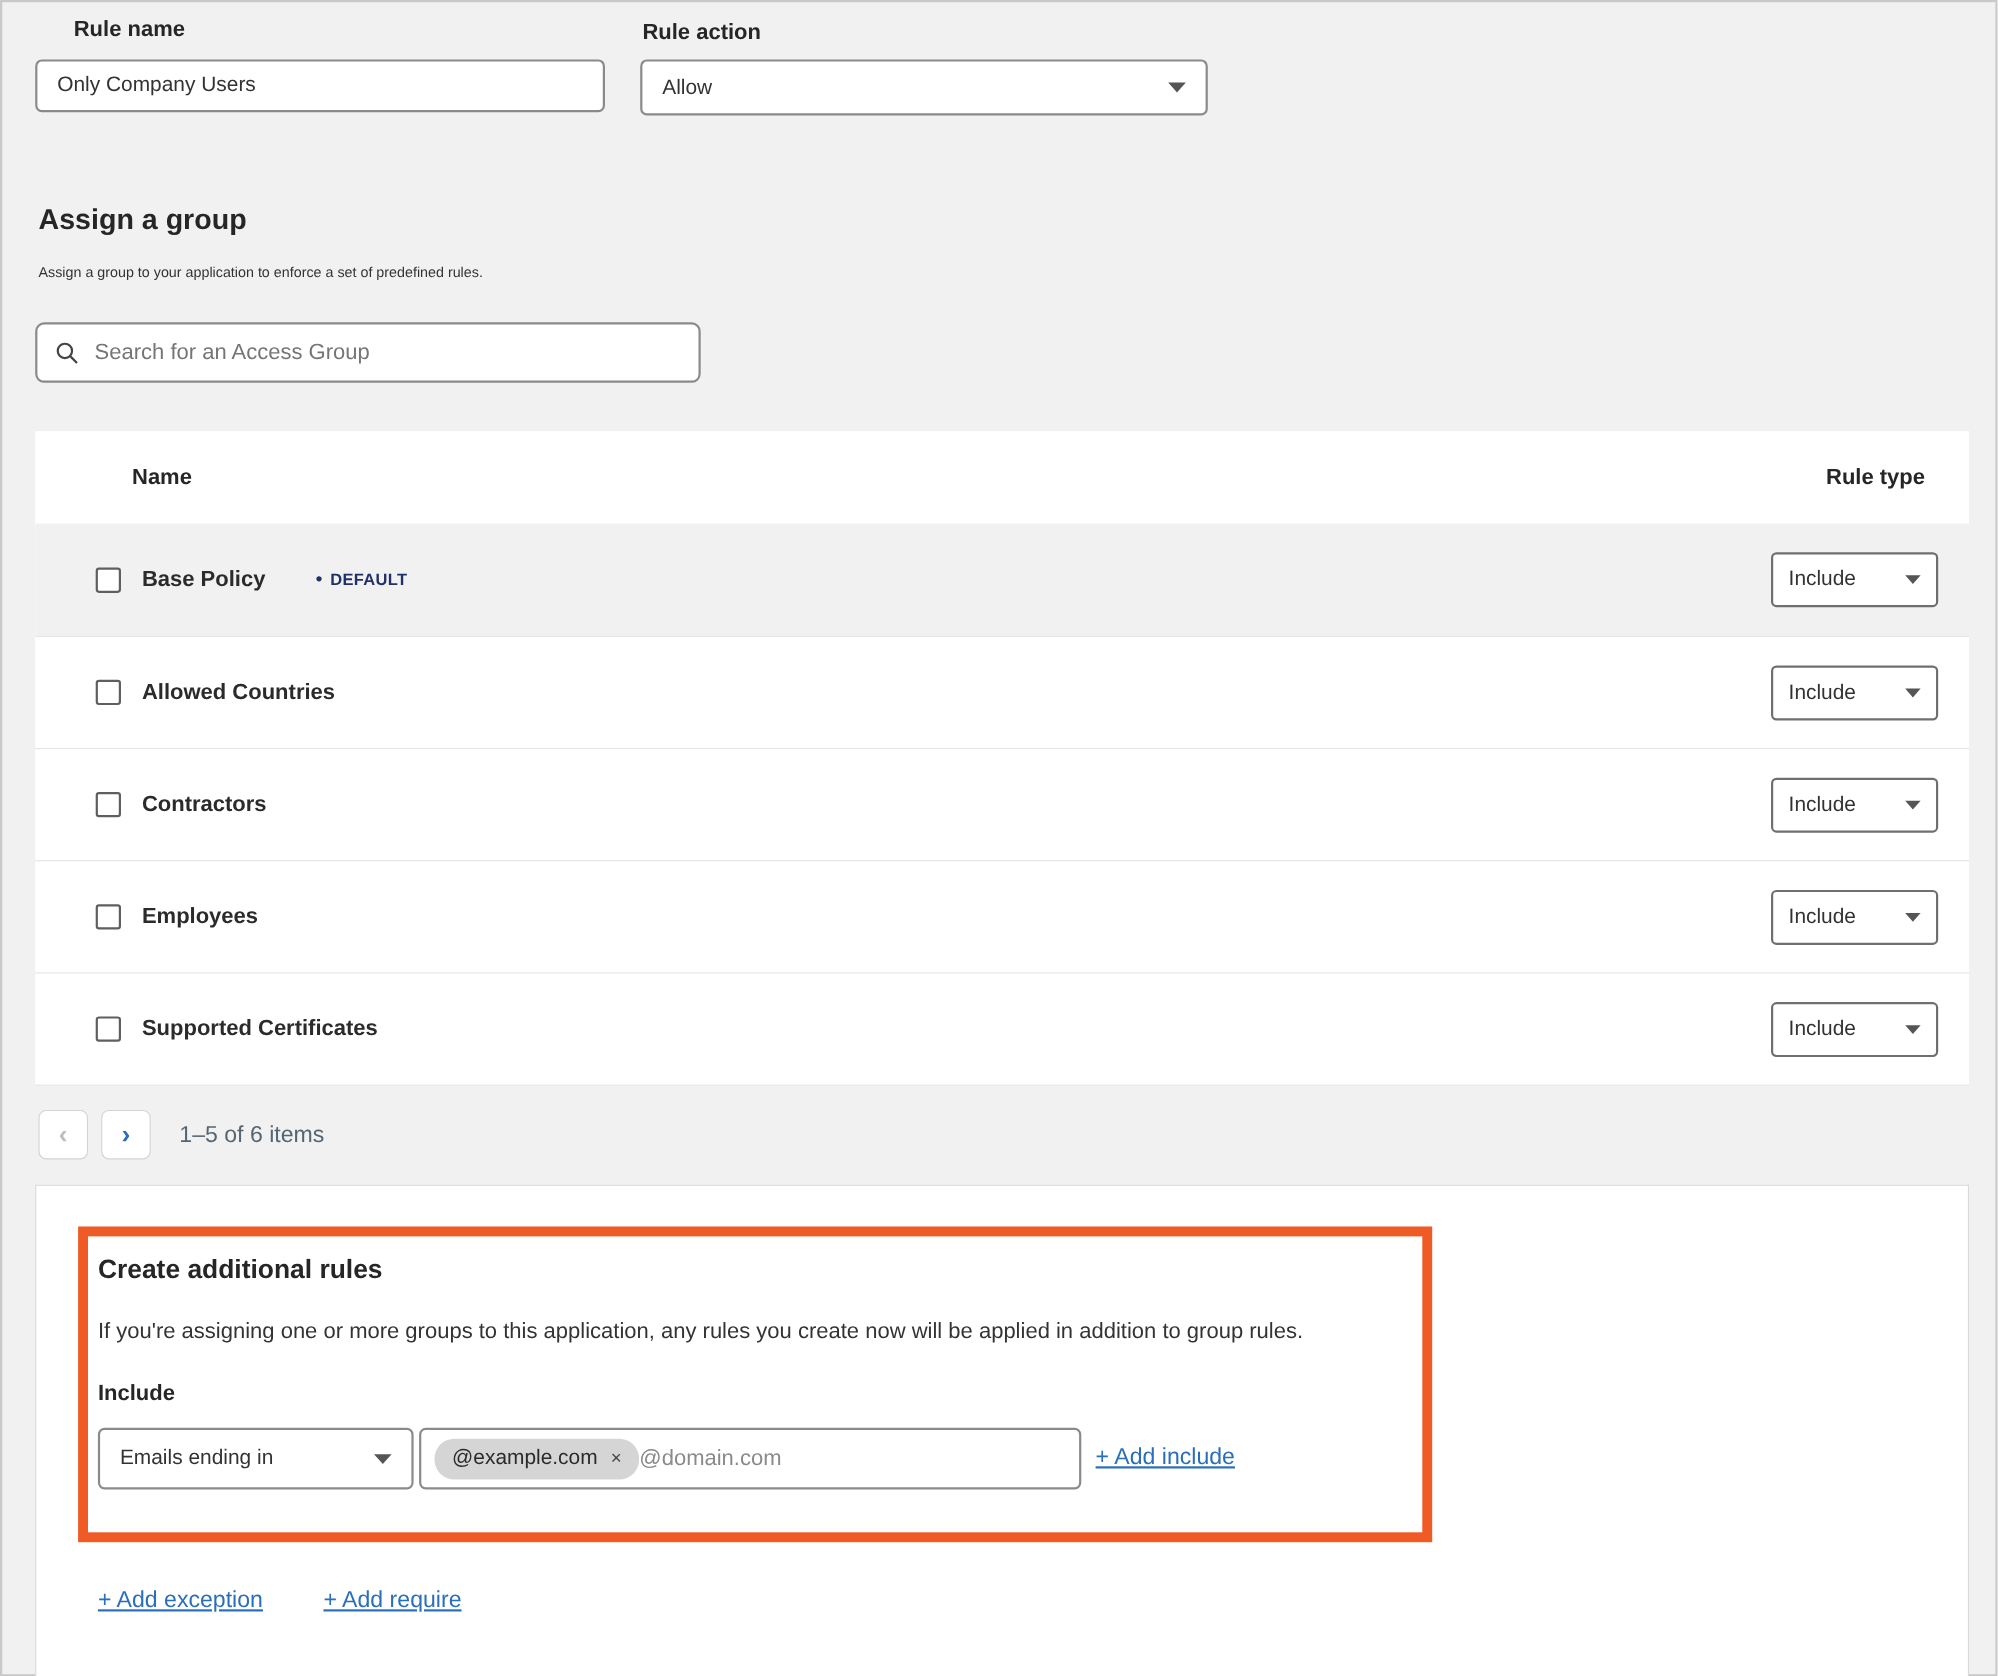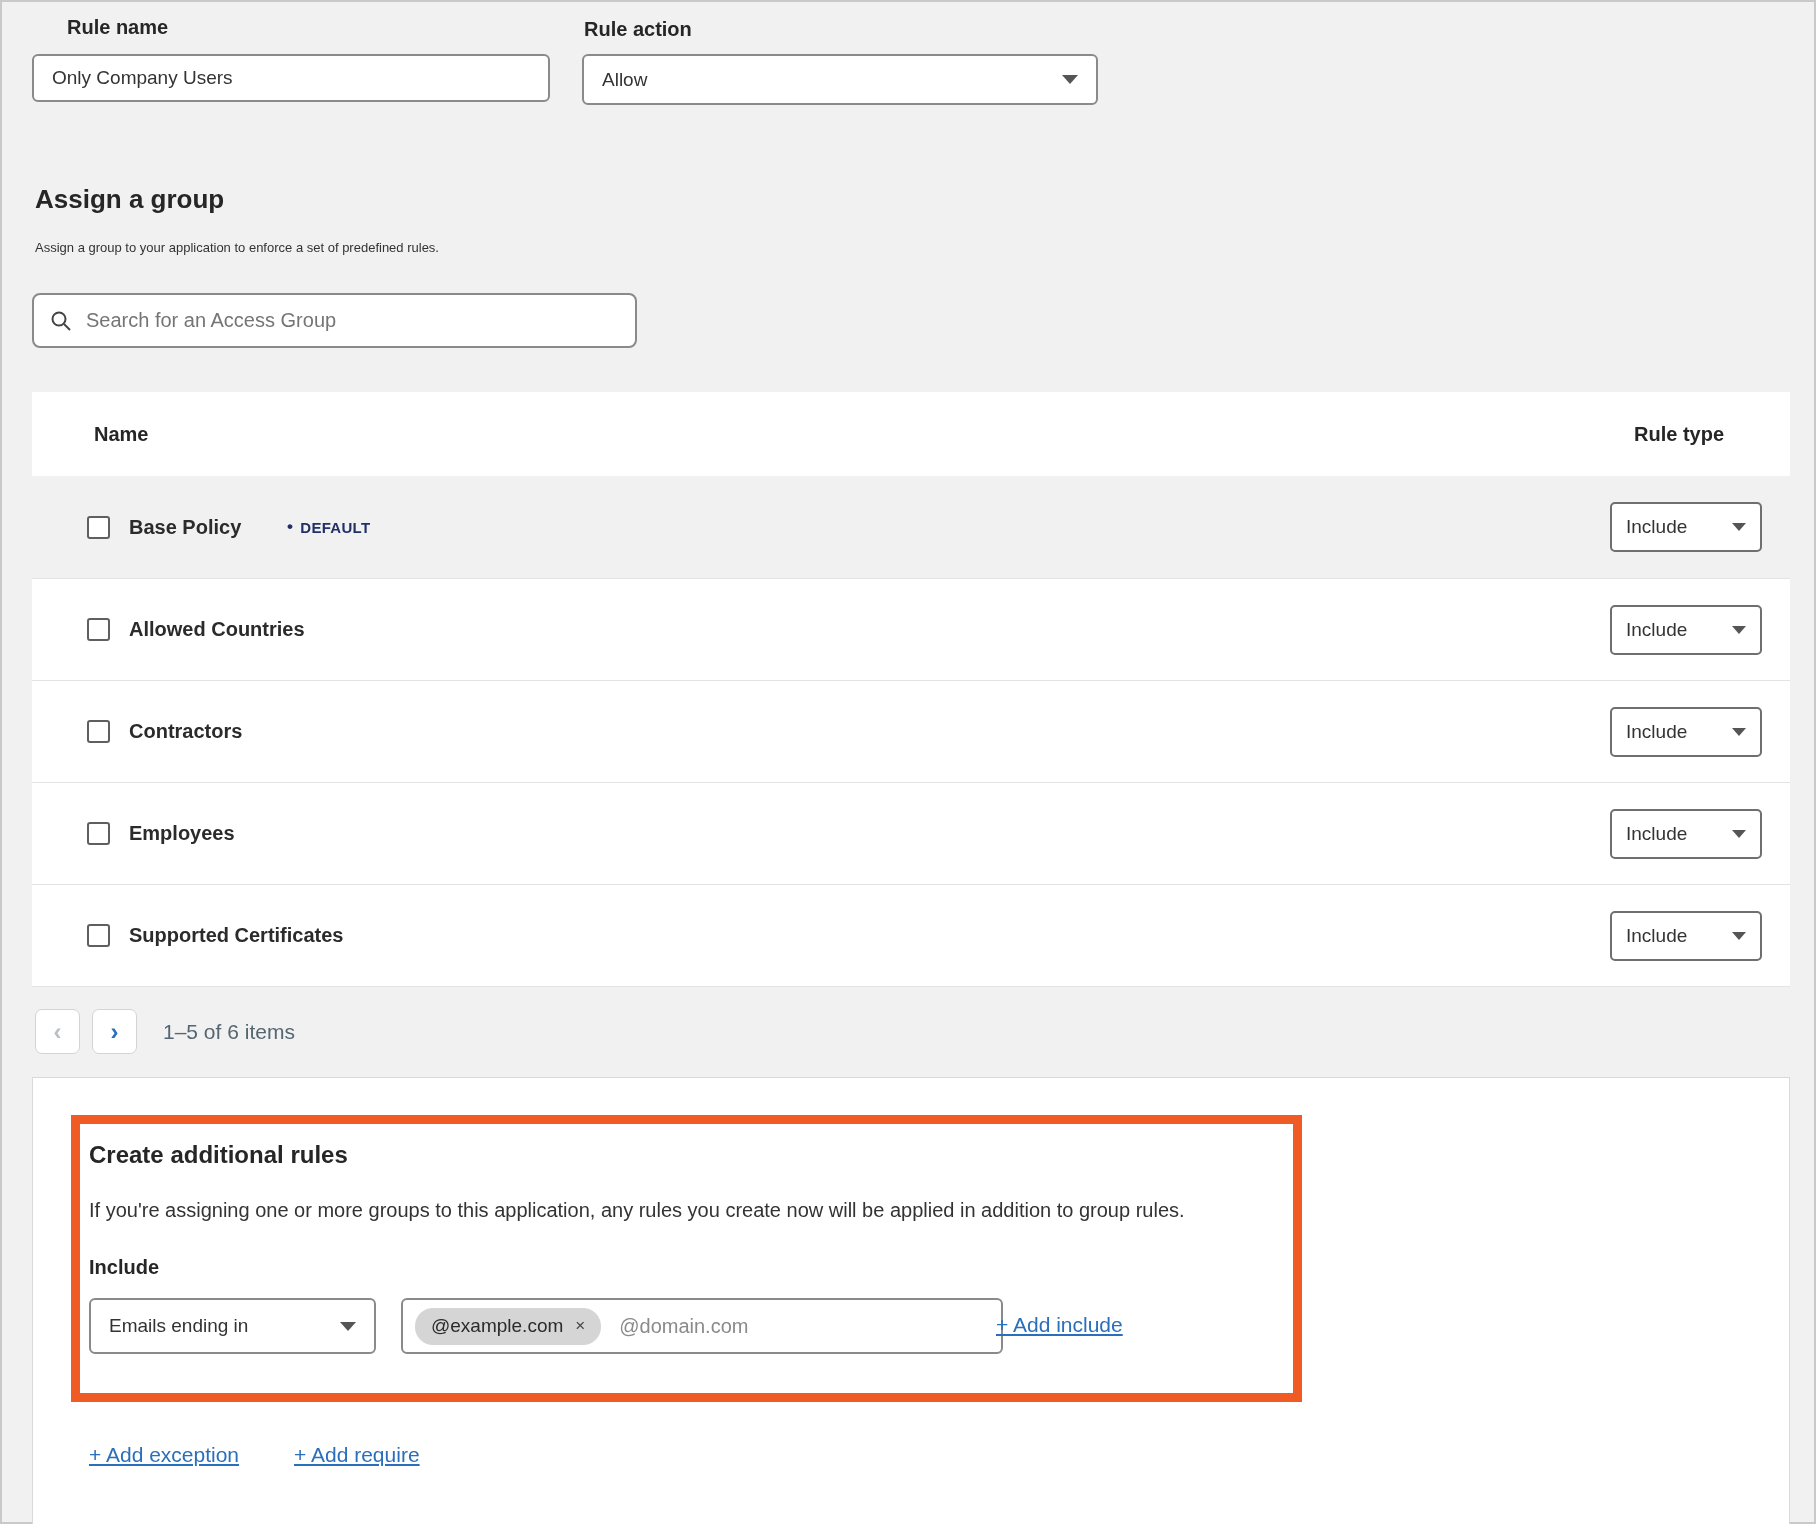--- a/index.html
+++ b/index.html
@@ -75,20 +75,21 @@
   
   .group-table {
     position:absolute;
     left:30px; top:390px; width:1758px;
     background:#fff;
   }
   .t-header {
     height:84px;
     display:flex; align-items:center;
     position:relative;
+    margin-left:26px;
   }
   .t-header .col-name { margin-left:62px; font-size:20px; font-weight:bold; color:#262626; }
   .t-header .col-rule { position:absolute; left:1602px; font-size:20px; font-weight:bold; color:#262626; }
   .t-row {
     height:102px;
     position:relative;
     display:flex; align-items:center;
   }
   .t-row.shaded { background:#f1f1f1; }
   .t-row.lined { border-top:1px solid #e3e3e3; }
@@ -162,26 +163,26 @@
   }
   .include-label {
     position:absolute; left:56px; top:178px;
     font-size:20px; font-weight:bold; color:#262626;
   }
   .cond-select {
     left:56px; top:220px; width:287px; height:56px;
   }
   .tag-input {
     position:absolute;
-    left:368px; top:220px; width:602px; height:56px;
+    left:348px; top:220px; width:602px; height:56px;
     background:#fff;
     border:2px solid #8a8a8a;
     border-radius:6px;
     display:flex; align-items:center;
-    padding:0 12px; gap:18px;
+    padding:0 12px; 
   }
   .chip {
     background:#d5d5d5;
     border-radius:18px;
     height:37px;
     display:flex; align-items:center; gap:12px;
     padding:0 16px;
     font-size:19px; color:#2b2b2b;
     white-space:nowrap;
   }

